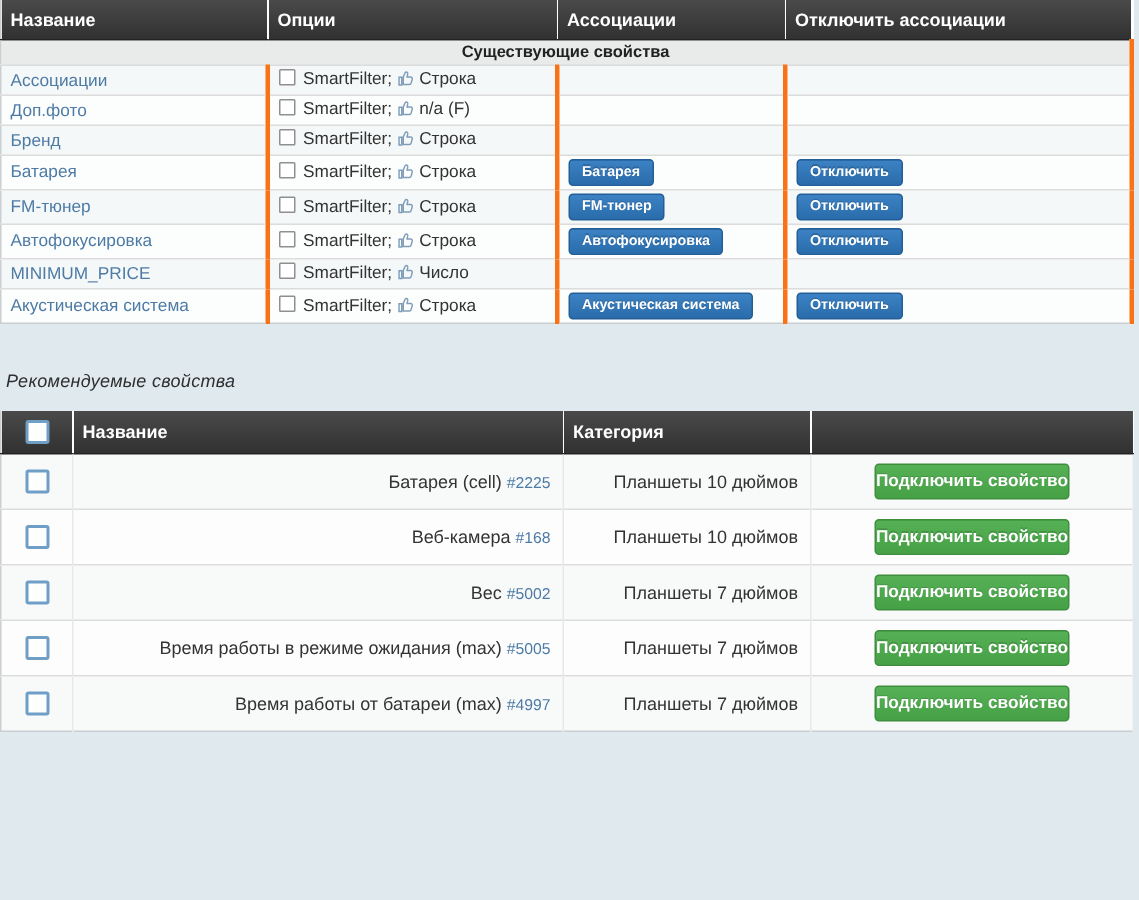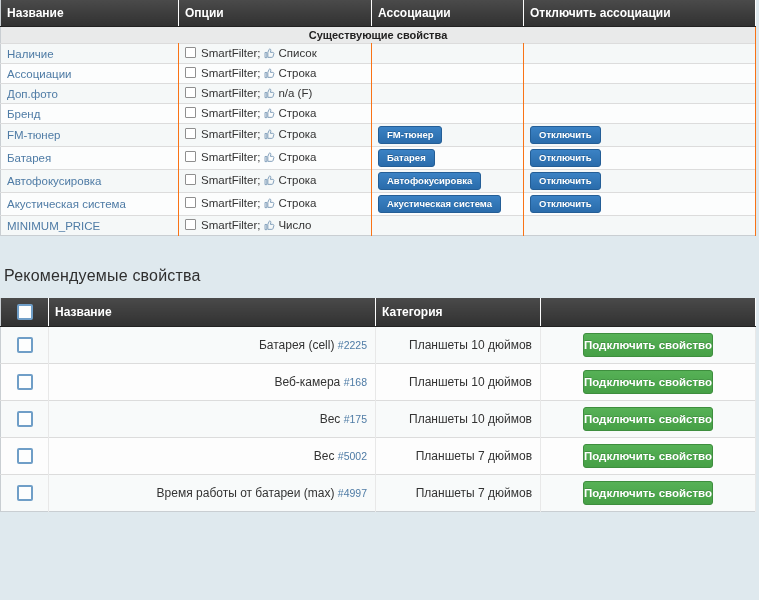--- a/index.html
+++ b/index.html
@@ -14,21 +14,21 @@
   
   thead th{
     background:linear-gradient(#4a4a4a,#313131);
     color:#fff;font-size:12px;font-weight:bold;text-align:left;
     padding:6px 6px;border-right:1px solid rgba(255,255,255,0.06);
     border-bottom:1px solid #222;white-space:nowrap;overflow:hidden;
   }
   
   #existing-table td{
     font-size:11.5px;color:#333;padding:2px 6px;height:15px;
-    border-top:1px solid #dcdcdc;border-right:1px solid #f97316;
+    border-top:1px solid #dcdcdc;border-right:3px solid #f97316;
     white-space:nowrap;overflow:hidden;vertical-align:middle;
   }
   #existing-table tr.section-row td{
     background:#e9eaea;text-align:center;font-weight:bold;color:#222;
     font-size:11px;padding:1px 4px;height:14px;border-top:none;
   }
   #existing-table tbody tr:nth-child(even) td{background:#f5f8f8;}
   #existing-table tbody tr:nth-child(odd) td{background:#fcfdfd;}
   #existing-table tbody tr.section-row td{background:#e9eaea;}
   a.plink{color:#4e7ba5;text-decoration:none;cursor:pointer;}
@@ -41,22 +41,23 @@
   .badge-blue,.btn-blue{
     display:inline-block;
     background:linear-gradient(#3b82c4,#2a6cab);
     border:1px solid #245e96;border-radius:3px;
     color:#fff;font-weight:bold;font-size:9.5px;line-height:11px;
     padding:2px 8px 3px;white-space:nowrap;cursor:pointer;
     text-shadow:0 -1px 0 rgba(0,0,0,0.2);
   }
   
   h3.rec-title{
-    margin:31px 0 13px 4px;font-size:16px;font-weight:400;color:#2f2f2f;
+    margin:31px 0 13px 4px;font-size:12px;font-weight:400;color:#2f2f2f;
     letter-spacing:0.2px;
+    font-style:italic;
   }
   
   #recommended-table td{
     font-size:12px;color:#333;padding:6px 8px;height:14px;
     border-top:1px solid #dcdcdc;border-right:1px solid #e8e8e8;
     white-space:nowrap;overflow:hidden;vertical-align:middle;text-align:right;
   }
   #recommended-table tbody tr:nth-child(odd) td{background:#f8fafa;}
   #recommended-table tbody tr:nth-child(even) td{background:#fdfdfd;}
   #recommended-table th.cb-col,#recommended-table td.cb-col{text-align:center;padding-left:0;padding-right:0;}
@@ -91,36 +92,20 @@
       <th>Опции</th>
       <th>Ассоциации</th>
       <th>Отключить ассоциации</th>
     </tr>
   </thead>
   <tbody id="existing-rows">
     <tr class="section-row">
       <td colspan="4">Существующие свойства</td>
     </tr>
 
-  <tr>
-    <td>
-      <a class="plink">Наличие</a>
-    </td>
-    <td>
-      <span class="cb"></span><span>SmartFilter;</span><span class="thumb"><svg width="11" height="11" viewBox="0 0 16 16">
-              <path d="M1.5 6.5h2.6v7.5H1.5zM5.6 13.6h5.9c.8 0 1.5-.55 1.7-1.3l1.1-4c.28-1-.48-1.95-1.5-1.95H9.3l.62-3C10.1 2.3 9.4 1.4 8.5 1.4c-.4 0-.78.2-1 .55L5.6 6.3z" fill="none" stroke="#7f9db9" stroke-width="1.4"></path>
-            </svg></span><span>Список</span>
-    </td>
-    <td>
-      
-    </td>
-    <td>
-      
-    </td>
-  </tr>
 
   <tr>
     <td>
       <a class="plink">Ассоциации</a>
     </td>
     <td>
       <span class="cb"></span><span>SmartFilter;</span><span class="thumb"><svg width="11" height="11" viewBox="0 0 16 16">
               <path d="M1.5 6.5h2.6v7.5H1.5zM5.6 13.6h5.9c.8 0 1.5-.55 1.7-1.3l1.1-4c.28-1-.48-1.95-1.5-1.95H9.3l.62-3C10.1 2.3 9.4 1.4 8.5 1.4c-.4 0-.78.2-1 .55L5.6 6.3z" fill="none" stroke="#7f9db9" stroke-width="1.4"></path>
             </svg></span><span>Строка</span>
     </td>
@@ -161,100 +146,100 @@
     <td>
       
     </td>
     <td>
       
     </td>
   </tr>
 
   <tr>
     <td>
+      <a class="plink">Батарея</a>
+    </td>
+    <td>
+      <span class="cb"></span><span>SmartFilter;</span><span class="thumb"><svg width="11" height="11" viewBox="0 0 16 16">
+              <path d="M1.5 6.5h2.6v7.5H1.5zM5.6 13.6h5.9c.8 0 1.5-.55 1.7-1.3l1.1-4c.28-1-.48-1.95-1.5-1.95H9.3l.62-3C10.1 2.3 9.4 1.4 8.5 1.4c-.4 0-.78.2-1 .55L5.6 6.3z" fill="none" stroke="#7f9db9" stroke-width="1.4"></path>
+            </svg></span><span>Строка</span>
+    </td>
+    <td>
+      <span class="badge-blue">Батарея</span>
+    </td>
+    <td>
+      <span class="btn-blue">Отключить</span>
+    </td>
+  </tr>
+
+  <tr>
+    <td>
       <a class="plink">FM-тюнер</a>
     </td>
     <td>
       <span class="cb"></span><span>SmartFilter;</span><span class="thumb"><svg width="11" height="11" viewBox="0 0 16 16">
               <path d="M1.5 6.5h2.6v7.5H1.5zM5.6 13.6h5.9c.8 0 1.5-.55 1.7-1.3l1.1-4c.28-1-.48-1.95-1.5-1.95H9.3l.62-3C10.1 2.3 9.4 1.4 8.5 1.4c-.4 0-.78.2-1 .55L5.6 6.3z" fill="none" stroke="#7f9db9" stroke-width="1.4"></path>
             </svg></span><span>Строка</span>
     </td>
     <td>
       <span class="badge-blue">FM-тюнер</span>
     </td>
     <td>
       <span class="btn-blue">Отключить</span>
     </td>
   </tr>
 
   <tr>
     <td>
-      <a class="plink">Батарея</a>
-    </td>
-    <td>
-      <span class="cb"></span><span>SmartFilter;</span><span class="thumb"><svg width="11" height="11" viewBox="0 0 16 16">
-              <path d="M1.5 6.5h2.6v7.5H1.5zM5.6 13.6h5.9c.8 0 1.5-.55 1.7-1.3l1.1-4c.28-1-.48-1.95-1.5-1.95H9.3l.62-3C10.1 2.3 9.4 1.4 8.5 1.4c-.4 0-.78.2-1 .55L5.6 6.3z" fill="none" stroke="#7f9db9" stroke-width="1.4"></path>
-            </svg></span><span>Строка</span>
-    </td>
-    <td>
-      <span class="badge-blue">Батарея</span>
+      <a class="plink">Автофокусировка</a>
+    </td>
+    <td>
+      <span class="cb"></span><span>SmartFilter;</span><span class="thumb"><svg width="11" height="11" viewBox="0 0 16 16">
+              <path d="M1.5 6.5h2.6v7.5H1.5zM5.6 13.6h5.9c.8 0 1.5-.55 1.7-1.3l1.1-4c.28-1-.48-1.95-1.5-1.95H9.3l.62-3C10.1 2.3 9.4 1.4 8.5 1.4c-.4 0-.78.2-1 .55L5.6 6.3z" fill="none" stroke="#7f9db9" stroke-width="1.4"></path>
+            </svg></span><span>Строка</span>
+    </td>
+    <td>
+      <span class="badge-blue">Автофокусировка</span>
     </td>
     <td>
       <span class="btn-blue">Отключить</span>
     </td>
   </tr>
 
   <tr>
     <td>
-      <a class="plink">Автофокусировка</a>
-    </td>
-    <td>
-      <span class="cb"></span><span>SmartFilter;</span><span class="thumb"><svg width="11" height="11" viewBox="0 0 16 16">
-              <path d="M1.5 6.5h2.6v7.5H1.5zM5.6 13.6h5.9c.8 0 1.5-.55 1.7-1.3l1.1-4c.28-1-.48-1.95-1.5-1.95H9.3l.62-3C10.1 2.3 9.4 1.4 8.5 1.4c-.4 0-.78.2-1 .55L5.6 6.3z" fill="none" stroke="#7f9db9" stroke-width="1.4"></path>
-            </svg></span><span>Строка</span>
-    </td>
-    <td>
-      <span class="badge-blue">Автофокусировка</span>
+      <a class="plink">MINIMUM_PRICE</a>
+    </td>
+    <td>
+      <span class="cb"></span><span>SmartFilter;</span><span class="thumb"><svg width="11" height="11" viewBox="0 0 16 16">
+              <path d="M1.5 6.5h2.6v7.5H1.5zM5.6 13.6h5.9c.8 0 1.5-.55 1.7-1.3l1.1-4c.28-1-.48-1.95-1.5-1.95H9.3l.62-3C10.1 2.3 9.4 1.4 8.5 1.4c-.4 0-.78.2-1 .55L5.6 6.3z" fill="none" stroke="#7f9db9" stroke-width="1.4"></path>
+            </svg></span><span>Число</span>
+    </td>
+    <td>
+      
+    </td>
+    <td>
+      
+    </td>
+  </tr>
+
+  <tr>
+    <td>
+      <a class="plink">Акустическая система</a>
+    </td>
+    <td>
+      <span class="cb"></span><span>SmartFilter;</span><span class="thumb"><svg width="11" height="11" viewBox="0 0 16 16">
+              <path d="M1.5 6.5h2.6v7.5H1.5zM5.6 13.6h5.9c.8 0 1.5-.55 1.7-1.3l1.1-4c.28-1-.48-1.95-1.5-1.95H9.3l.62-3C10.1 2.3 9.4 1.4 8.5 1.4c-.4 0-.78.2-1 .55L5.6 6.3z" fill="none" stroke="#7f9db9" stroke-width="1.4"></path>
+            </svg></span><span>Строка</span>
+    </td>
+    <td>
+      <span class="badge-blue">Акустическая система</span>
     </td>
     <td>
       <span class="btn-blue">Отключить</span>
-    </td>
-  </tr>
-
-  <tr>
-    <td>
-      <a class="plink">Акустическая система</a>
-    </td>
-    <td>
-      <span class="cb"></span><span>SmartFilter;</span><span class="thumb"><svg width="11" height="11" viewBox="0 0 16 16">
-              <path d="M1.5 6.5h2.6v7.5H1.5zM5.6 13.6h5.9c.8 0 1.5-.55 1.7-1.3l1.1-4c.28-1-.48-1.95-1.5-1.95H9.3l.62-3C10.1 2.3 9.4 1.4 8.5 1.4c-.4 0-.78.2-1 .55L5.6 6.3z" fill="none" stroke="#7f9db9" stroke-width="1.4"></path>
-            </svg></span><span>Строка</span>
-    </td>
-    <td>
-      <span class="badge-blue">Акустическая система</span>
-    </td>
-    <td>
-      <span class="btn-blue">Отключить</span>
-    </td>
-  </tr>
-
-  <tr>
-    <td>
-      <a class="plink">MINIMUM_PRICE</a>
-    </td>
-    <td>
-      <span class="cb"></span><span>SmartFilter;</span><span class="thumb"><svg width="11" height="11" viewBox="0 0 16 16">
-              <path d="M1.5 6.5h2.6v7.5H1.5zM5.6 13.6h5.9c.8 0 1.5-.55 1.7-1.3l1.1-4c.28-1-.48-1.95-1.5-1.95H9.3l.62-3C10.1 2.3 9.4 1.4 8.5 1.4c-.4 0-.78.2-1 .55L5.6 6.3z" fill="none" stroke="#7f9db9" stroke-width="1.4"></path>
-            </svg></span><span>Число</span>
-    </td>
-    <td>
-      
-    </td>
-    <td>
-      
     </td>
   </tr>
 </tbody>
 </table>
 
 <h3 class="rec-title">Рекомендуемые свойства</h3>
 
 <table class="tbl" id="recommended-table">
   <colgroup>
     <col style="width:48px">
@@ -299,53 +284,53 @@
     </td>
     <td>
       <span>Планшеты 10 дюймов</span>
     </td>
     <td class="action-col">
       <span class="btn-green">Подключить свойство</span>
     </td>
   </tr>
 
 
-  <tr>
-    <td class="cb-col">
-      <span class="cb2"></span>
-    </td>
-    <td>
-      <span>Вес </span>
-      <a class="prop-id">#175</a>
-    </td>
-    <td>
-      <span>Планшеты 10 дюймов</span>
-    </td>
-    <td class="action-col">
-      <span class="btn-green">Подключить свойство</span>
-    </td>
-  </tr>
 
   <tr>
     <td class="cb-col">
       <span class="cb2"></span>
     </td>
     <td>
       <span>Вес </span>
       <a class="prop-id">#5002</a>
     </td>
     <td>
       <span>Планшеты 7 дюймов</span>
     </td>
     <td class="action-col">
       <span class="btn-green">Подключить свойство</span>
     </td>
   </tr>
 
 
+  <tr>
+    <td class="cb-col">
+      <span class="cb2"></span>
+    </td>
+    <td>
+      <span>Время работы в режиме ожидания (max) </span>
+      <a class="prop-id">#5005</a>
+    </td>
+    <td>
+      <span>Планшеты 7 дюймов</span>
+    </td>
+    <td class="action-col">
+      <span class="btn-green">Подключить свойство</span>
+    </td>
+  </tr>
 
   <tr>
     <td class="cb-col">
       <span class="cb2"></span>
     </td>
     <td>
       <span>Время работы от батареи (max) </span>
       <a class="prop-id">#4997</a>
     </td>
     <td>

